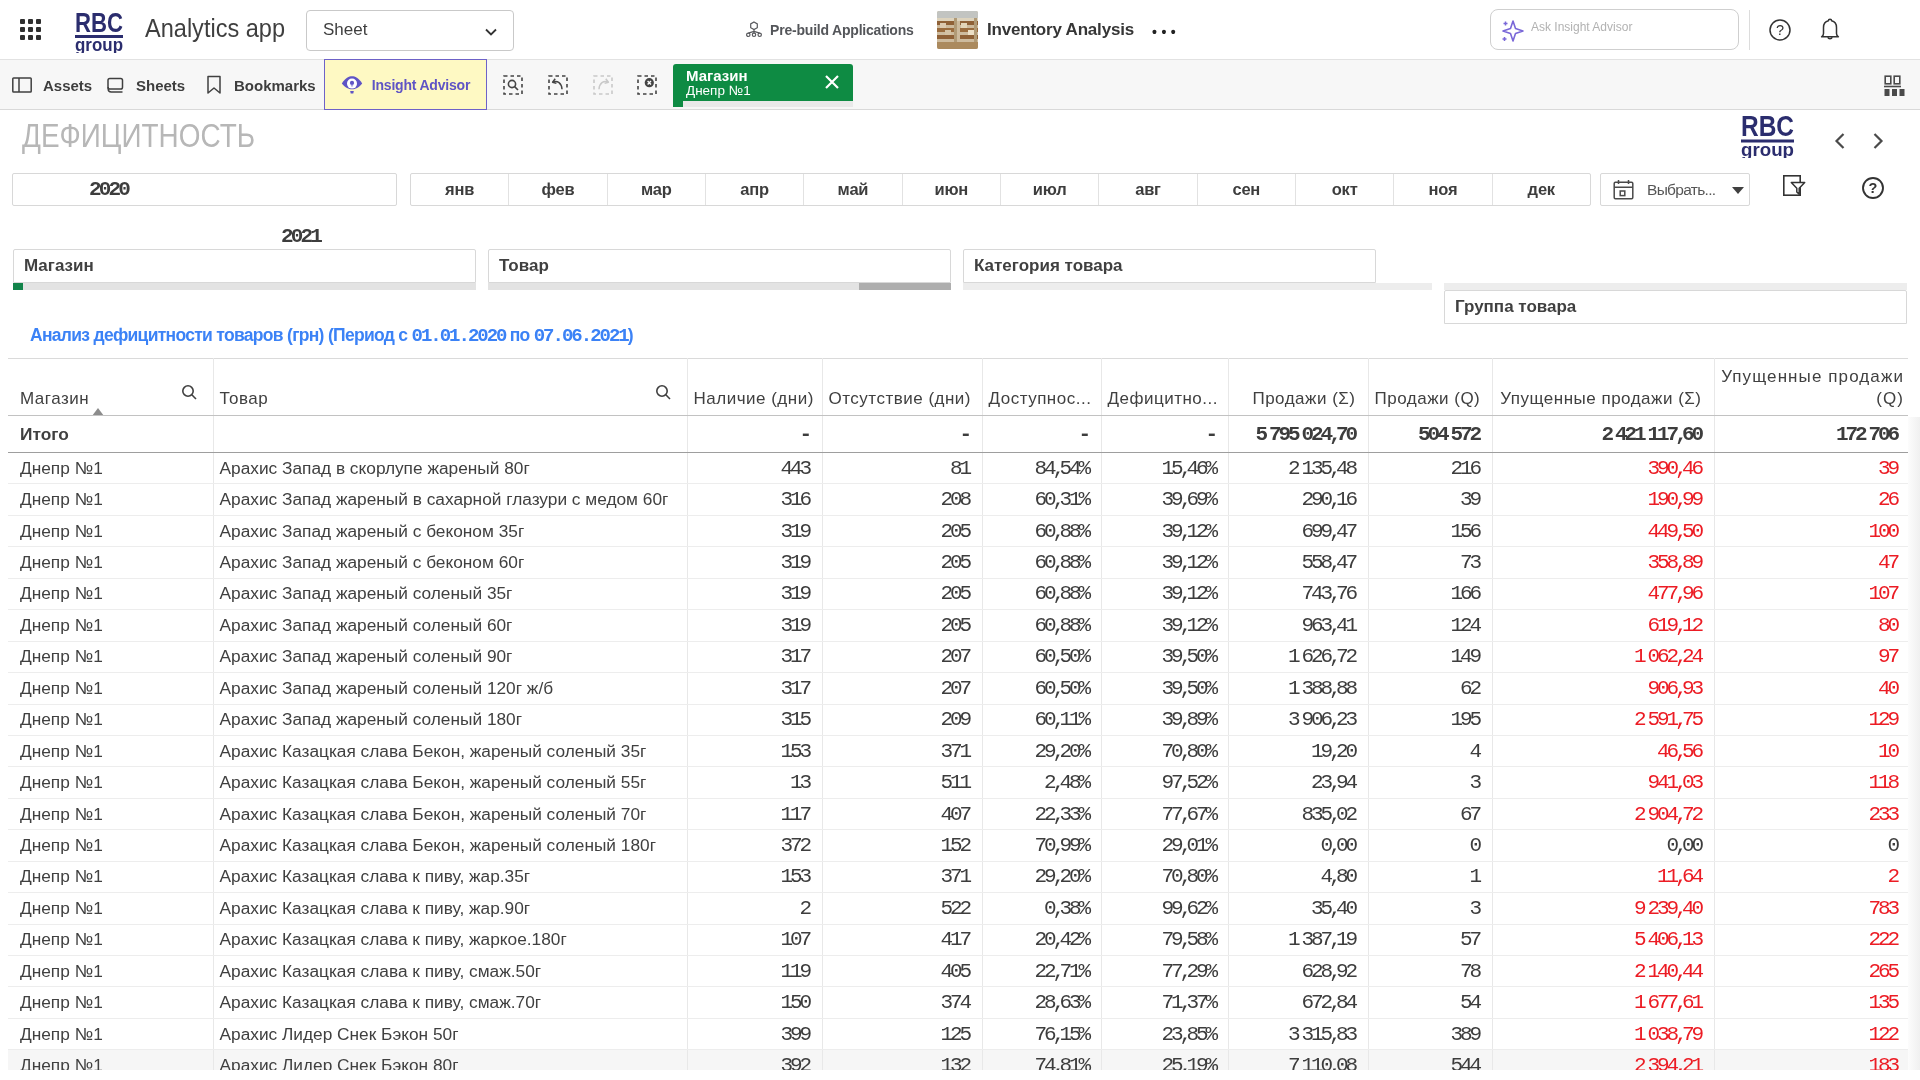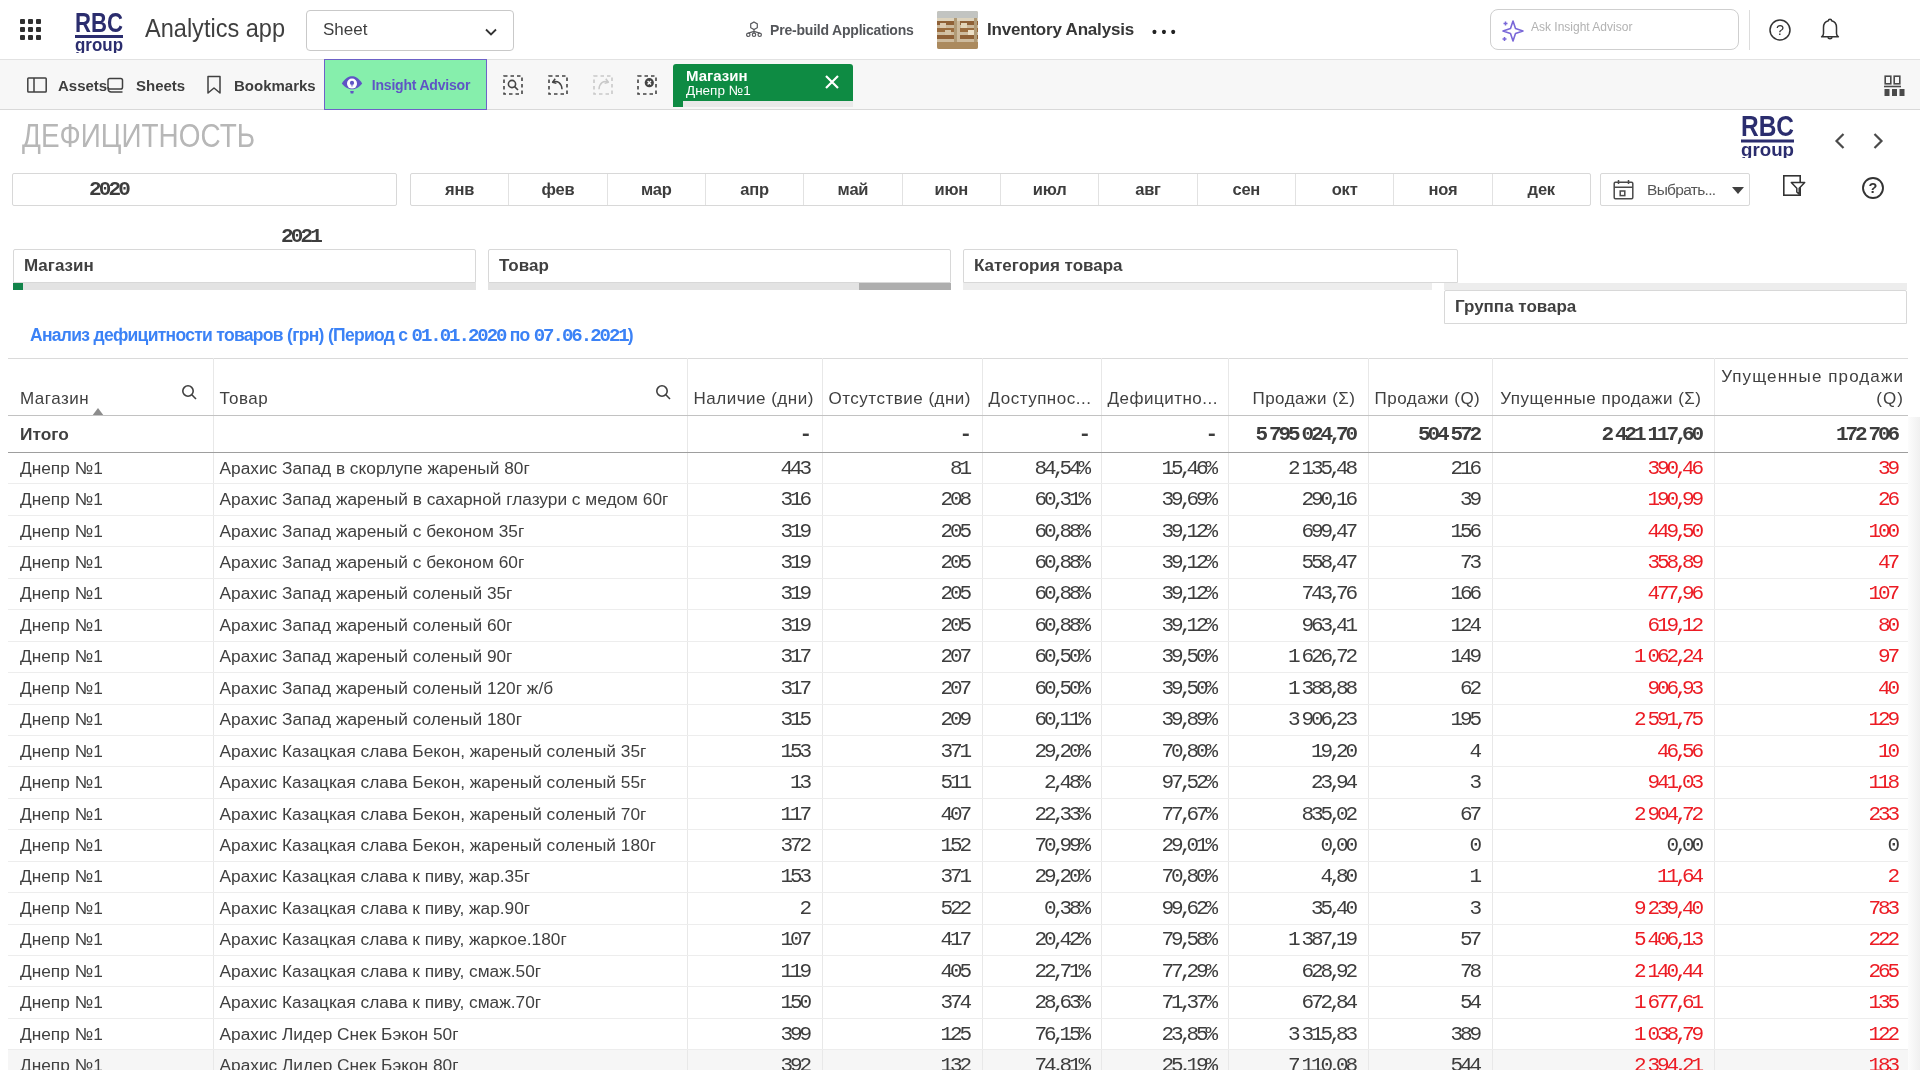--- a/index.html
+++ b/index.html
@@ -30,21 +30,21 @@
 #bell-top { position:absolute; left:1818px; top:17px; }
 #avatar { position:absolute; left:1932px; top:9px; width:41px; height:41px; border-radius:50%;
   background:#404040; color:#fff; font-size:15.5px; text-align:center; line-height:41px; }
 
 
 #toolbar { position:absolute; left:0; top:60px; width:1920px; height:50px; background:#f7f7f7;
   border-bottom:1px solid #d9d9d9; }
 .tbtab { position:absolute; top:0; height:50px; display:flex; align-items:center; gap:11px;
   font-size:15px; font-weight:bold; color:#3e3e3e; }
 #ia-btn { position:absolute; left:324px; top:-1px; width:163px; height:51px; border:1px solid #6e62c8;
-  background:#86efac; display:flex; align-items:center; justify-content:center; gap:9px;
+  background:#fef9c3; display:flex; align-items:center; justify-content:center; gap:9px;
   color:#5f54c5; font-size:14px; letter-spacing:-0.2px; font-weight:bold; }
 .selico { position:absolute; top:15px; width:20px; height:20px; }
 #chip { position:absolute; left:673px; top:4px; width:180px; height:37px; background:#0e8b43;
   border-radius:3px 3px 0 0; color:#fff; }
 #chip .t1 { position:absolute; left:13px; top:3px; font-size:15px; font-weight:bold; }
 #chip .t2 { position:absolute; left:13px; top:19px; font-size:13.5px; }
 #chip .x { position:absolute; right:10px; top:7px; }
 #chipbar { position:absolute; left:673px; top:41px; width:180px; height:6px; background:#e9e9e9; }
 #chipbar i { position:absolute; left:0; top:0; width:10px; height:6px; background:#0e8b43; }
 #gridsel { position:absolute; left:1884px; top:15px; }
@@ -73,21 +73,21 @@
 #ffunnel { position:absolute; left:1783px; top:175px; }
 #fhelp { position:absolute; left:1861px; top:176px; }
 
 
 .lbox { position:absolute; top:249px; height:34px; background:#fff; border:1px solid #d8d8d8;
   border-radius:2px 2px 0 0; font-size:17px; font-weight:bold; color:#404040; line-height:32px;
   padding-left:10px; }
 .lbar { position:absolute; top:283px; height:7px; background:#e3e3e3; }
 #lb1 { left:13px; width:463px; } #bar1 { left:13px; width:463px; }
 #lb2 { left:488px; width:463px; } #bar2 { left:488px; width:463px; }
-#lb3 { left:963px; width:495px; } #bar3 { left:963px; width:469px; background:#ededed; }
+#lb3 { left:963px; width:413px; } #bar3 { left:963px; width:469px; background:#ededed; }
 #lb4 { left:1444px; width:463px;margin-top:41px; } #bar4 { left:1444px; width:463px; background:#ededed; }
 #bar1 i { position:absolute; left:0; top:0; width:10px; height:7px; background:#12834a; }
 #bar2 i { position:absolute; right:0; top:0; width:92px; height:7px; background:#aeaeae; }
 
 
 #ttitle { position:absolute; left:30px; top:325px; font-size:17.5px; letter-spacing:-0.7px; font-weight:bold; color:#3b82f6; }
 #ttitle .num { font-family:"Liberation Mono",monospace; font-size:19px; letter-spacing:-2px; }
 #tblwrap { position:absolute; left:8px; top:358px; width:1900px; height:712px; overflow:hidden; }
 #tbl { width:1900px; border-collapse:collapse; table-layout:fixed; }
 #tbl tbody tr:last-child td { background:#f6f6f6; }
@@ -197,21 +197,21 @@
     <text x="12" y="17" font-size="14.5" fill="#333" text-anchor="middle" font-family="Liberation Sans">?</text>
   </svg>
   <svg id="bell-top" width="24" height="26" viewBox="0 0 24 26">
     <path d="M12 2.2 c-0.9 0 -1.6 0.7 -1.6 1.6 c-3.1 0.8 -4.9 3.4 -4.9 6.6 v6 c0 1.8 -0.8 2.6 -1.9 3.4 h16.8 c-1.1 -0.8 -1.9 -1.6 -1.9 -3.4 v-6 c0 -3.2 -1.8 -5.8 -4.9 -6.6 c0 -0.9 -0.7 -1.6 -1.6 -1.6 Z" stroke="#333" stroke-width="1.5" fill="none" stroke-linejoin="round"></path>
     <path d="M9.8 20.2 a2.3 2.3 0 0 0 4.4 0" stroke="#333" stroke-width="1.5" fill="none"></path>
   </svg>
   <div id="avatar">VB</div>
 </div>
 
 <div id="toolbar">
-  <div class="tbtab" style="left:27px;justify-content:center;">
+  <div class="tbtab" style="left:12px;justify-content:center;">
     <svg width="20" height="20" viewBox="0 0 20 20">
         <g stroke="#404040" stroke-width="1.5" fill="none">
       <rect x="0.8" y="3" width="18.4" height="14" rx="0.8"></rect>
           <path d="M7 3 V17"></path>
         </g>
       </svg>
     <span>Assets</span>
   </div>
   <div class="tbtab" style="left:105px;">
     <svg width="20" height="20" viewBox="0 0 20 20">

